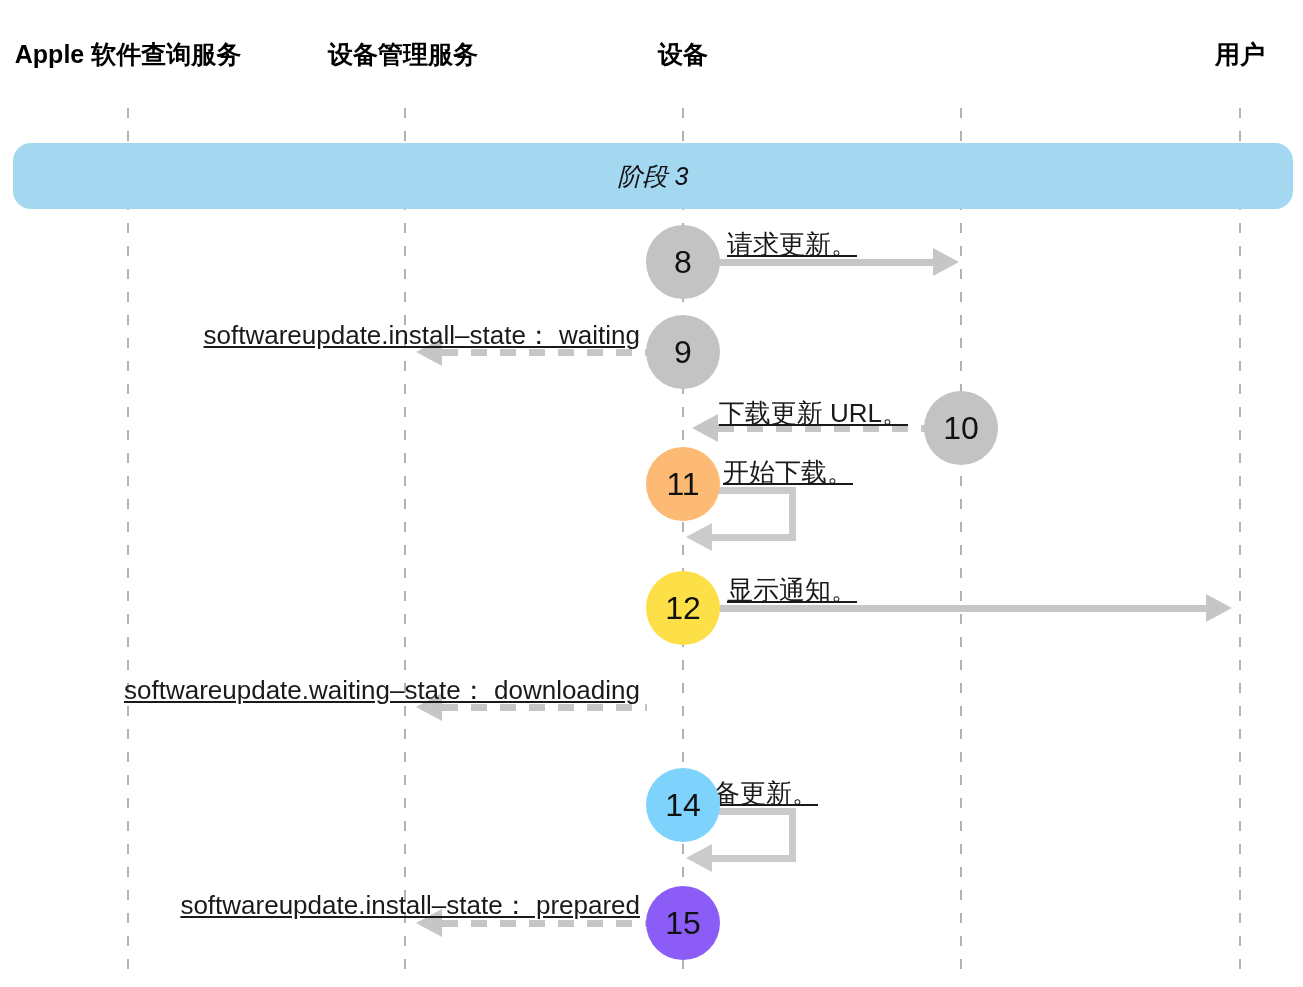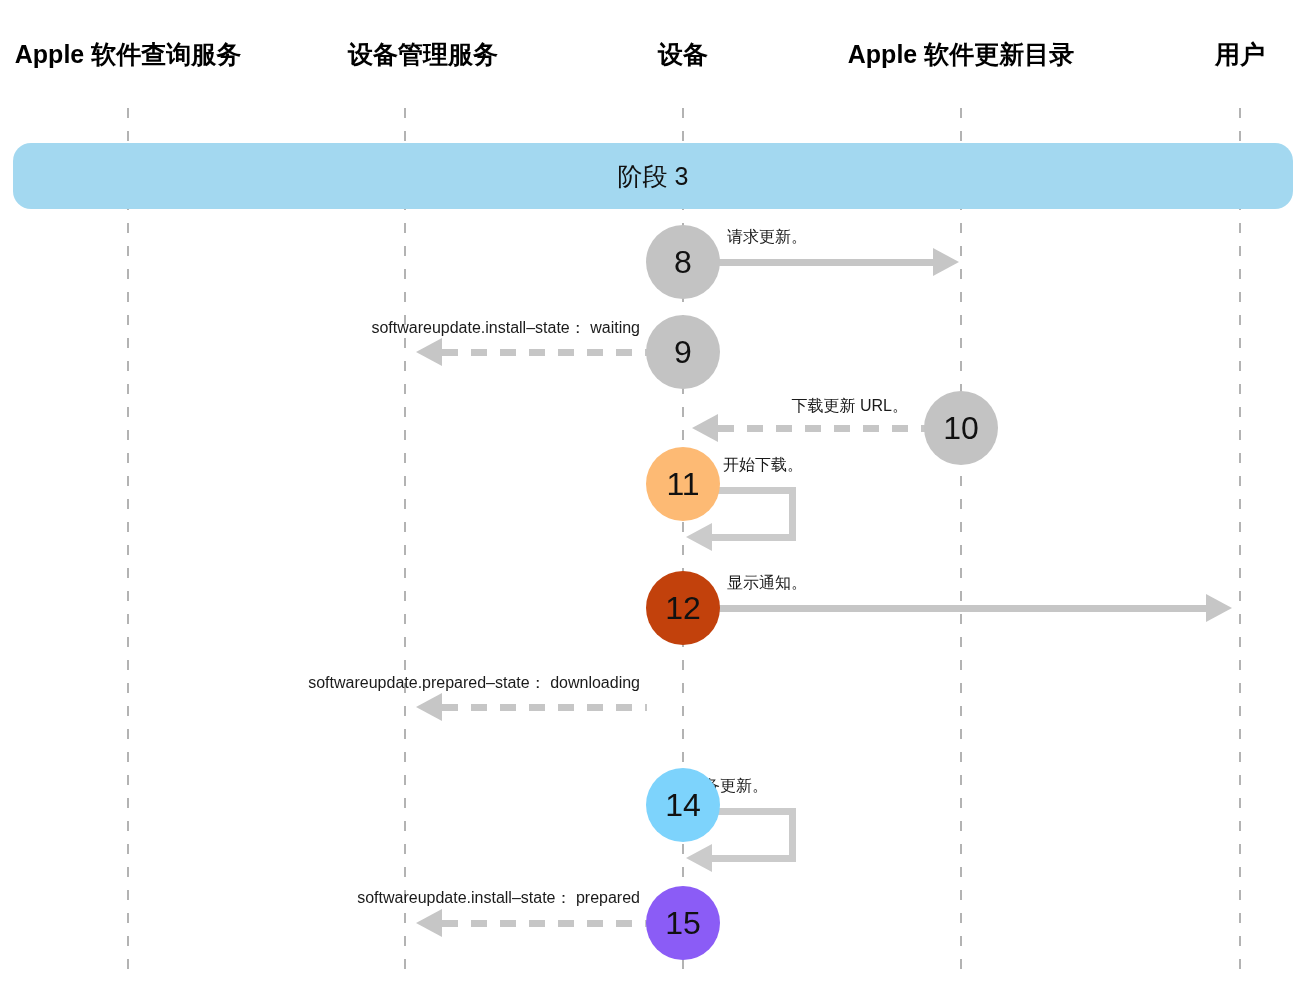--- a/index.html
+++ b/index.html
@@ -19,31 +19,31 @@
     white-space:nowrap;
   }
   .lifeline{
     position:absolute;top:108px;height:864px;width:2px;
     background:repeating-linear-gradient(to bottom,#b3b3b3 0 10px,transparent 10px 23px);
   }
   .phase-banner{
     position:absolute;left:13px;top:143px;width:1280px;height:66px;
     background:#a3d8f0;border-radius:18px;
     display:flex;align-items:center;justify-content:center;
-    font-size:25px;font-weight:500;color:#111;
+    font-size:25px;font-weight:500;color:#111;font-style:italic;
   }
   .step-circle{
     position:absolute;width:74px;height:74px;border-radius:50%;
     background:#c3c3c3;
     display:flex;align-items:center;justify-content:center;
     font-size:32px;font-weight:500;color:#111;
     z-index:3;
   }
   .msg-label{
-    position:absolute;font-size:16px;color:#1a1a1a;white-space:nowrap;z-index:2;
+    position:absolute;font-size:26px;color:#1a1a1a;white-space:nowrap;z-index:2;text-decoration:underline;
   }
   .shaft-solid{
     position:absolute;height:7px;background:#c6c6c6;z-index:1;
   }
   .shaft-dashed{
     position:absolute;height:7px;z-index:1;
     background:repeating-linear-gradient(90deg,#c6c6c6 0 16px,transparent 16px 29px);
   }
   .head-right{
     position:absolute;width:0;height:0;z-index:1;
@@ -64,23 +64,22 @@
     border-top:14px solid transparent;border-bottom:14px solid transparent;
     border-right:26px solid #cbcbcb;
   }
 </style>
 </head>
 <body>
 
 <div id="diagram">
 
   <div class="lane-header" style="left:128px">Apple 软件查询服务</div>
-  <div class="lane-header" style="left:423px">设备管理服务</div>
+  <div class="lane-header" style="left:403px">设备管理服务</div>
   <div class="lane-header" style="left:683px">设备</div>
-  <div class="lane-header" style="left:961px">Apple 软件更新目录</div>
   <div class="lane-header" style="left:1240px">用户</div>
 
   <div class="lifeline" style="left:127px"></div>
   <div class="lifeline" style="left:404px"></div>
   <div class="lifeline" style="left:682px"></div>
   <div class="lifeline" style="left:960px"></div>
   <div class="lifeline" style="left:1239px"></div>
 
   <div class="phase-banner" style="background: rgb(163, 216, 240);">
     <span>阶段 3</span>
@@ -102,23 +101,23 @@
   <div class="step-circle" style="left: 924px; top: 391px; background: rgb(195, 195, 195);">10</div>
 
   <div class="msg-label" style="left:723px;top:455px">开始下载。</div>
   <div class="self-loop" style="left:697px;top:487px"></div>
   <div class="loop-head" style="left:686px;top:523px"></div>
   <div class="step-circle" style="left: 646px; top: 447px; background: #fdba74;">11</div>
 
   <div class="msg-label" style="left:727px;top:573px">显示通知。</div>
   <div class="shaft-solid" style="left:713px;top:605px;width:494px"></div>
   <div class="head-right" style="left:1206px;top:594px"></div>
-  <div class="step-circle" style="left: 646px; top: 571px; background: #c2410c;">12</div>
+  <div class="step-circle" style="left: 646px; top: 571px; background: #fde047;">12</div>
 
-  <div class="msg-label" style="right:663px;top:673px">softwareupdate.prepared–state： downloading</div>
+  <div class="msg-label" style="right:663px;top:673px">softwareupdate.waiting–state： downloading</div>
   <div class="shaft-dashed" style="left:442px;top:704px;width:205px"></div>
   <div class="head-left" style="left:416px;top:693px"></div>
 
   <div class="msg-label" style="left:688px;top:776px">准备更新。</div>
   <div class="self-loop" style="left:697px;top:808px"></div>
   <div class="loop-head" style="left:686px;top:844px"></div>
   <div class="step-circle" style="left: 646px; top: 768px; background: #7dd3fc;">14</div>
 
   <div class="msg-label" style="right:663px;top:888px">softwareupdate.install–state： prepared</div>
   <div class="shaft-dashed" style="left:442px;top:920px;width:205px"></div>

